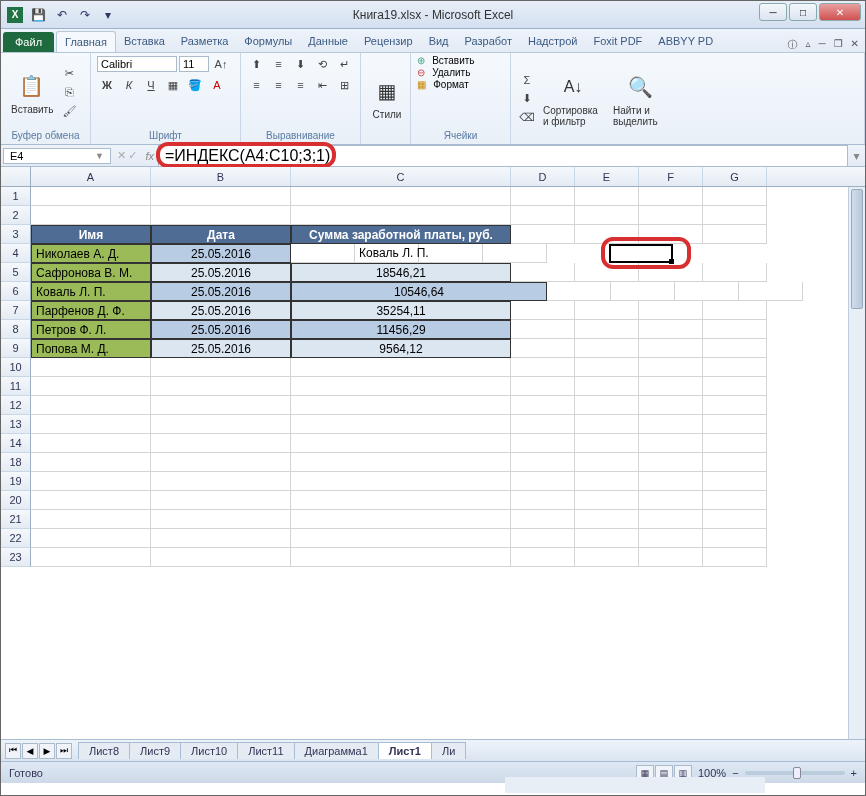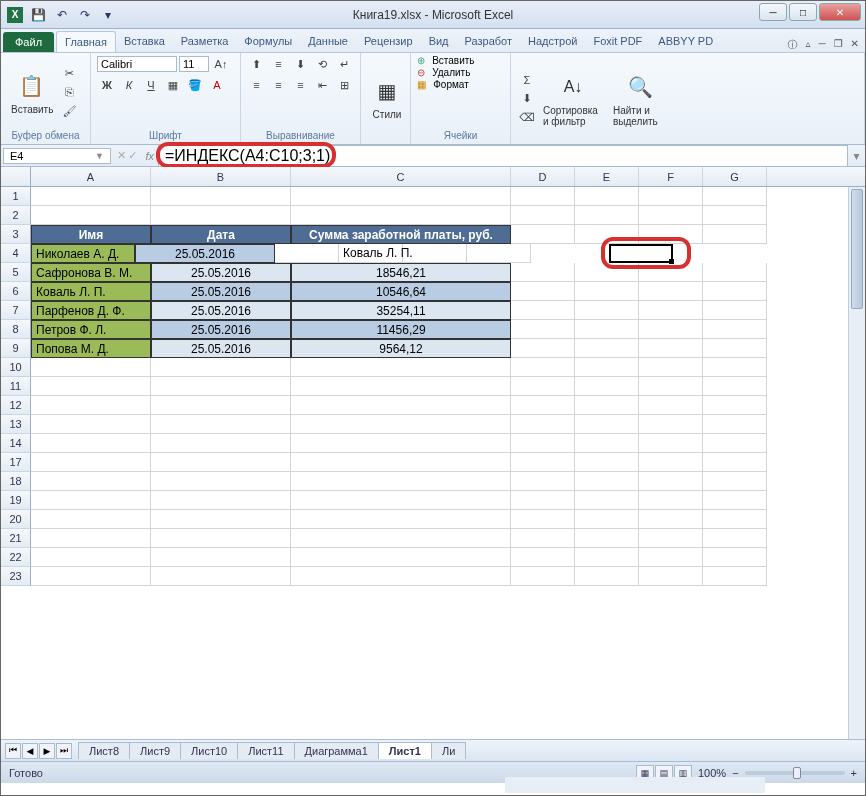--- a/index.html
+++ b/index.html
@@ -256,42 +256,42 @@
         <div class="cell th-cell" style="width: 120px;">Имя</div>
         <div class="cell th-cell" style="width: 140px;">Дата</div>
         <div class="cell th-cell" style="width: 220px;">Сумма заработной платы, руб.</div>
         <div class="cell" style="width: 64px;"></div>
         <div class="cell" style="width: 64px;"></div>
         <div class="cell" style="width: 64px;"></div>
         <div class="cell" style="width: 64px;"></div>
       </div>
       <div class="row">
         <div class="rowh">4</div>
-        <div class="cell name-cell" style="width: 104px;">Николаев А. Д.</div>
+        <div class="cell name-cell" style="width: 120px;">Николаев А. Д.</div>
         <div class="cell data-cell alt" style="width: 140px;">25.05.2016</div>
         <div class="cell" style="width: 64px;"></div>
         <div class="cell" style="width: 64px;">Коваль Л. П.</div>
         <div class="cell" style="width: 64px;"></div>
         <div class="cell" style="width: 64px;"></div>
       </div>
       <div class="row">
         <div class="rowh">5</div>
         <div class="cell name-cell" style="width: 120px;">Сафронова В. М.</div>
         <div class="cell data-cell" style="width: 140px;">25.05.2016</div>
         <div class="cell data-cell" style="width: 220px;">18546,21</div>
         <div class="cell" style="width: 64px;"></div>
         <div class="cell" style="width: 64px;"></div>
         <div class="cell" style="width: 64px;"></div>
         <div class="cell" style="width: 64px;"></div>
       </div>
       <div class="row">
         <div class="rowh">6</div>
         <div class="cell name-cell" style="width: 120px;">Коваль Л. П.</div>
         <div class="cell data-cell alt" style="width: 140px;">25.05.2016</div>
-        <div class="cell data-cell alt" style="width: 220px;">10546,64</div>
+        <div class="cell data-cell alt" style="width: 256px;">10546,64</div>
         <div class="cell" style="width: 64px;"></div>
         <div class="cell" style="width: 64px;"></div>
         <div class="cell" style="width: 64px;"></div>
         <div class="cell" style="width: 64px;"></div>
       </div>
       <div class="row">
         <div class="rowh">7</div>
         <div class="cell name-cell" style="width: 120px;">Парфенов Д. Ф.</div>
         <div class="cell data-cell" style="width: 140px;">25.05.2016</div>
         <div class="cell data-cell" style="width: 220px;">35254,11</div>
@@ -355,30 +355,20 @@
         <div class="cell" style="width: 120px;"></div>
         <div class="cell" style="width: 140px;"></div>
         <div class="cell" style="width: 220px;"></div>
         <div class="cell" style="width: 64px;"></div>
         <div class="cell" style="width: 64px;"></div>
         <div class="cell" style="width: 64px;"></div>
         <div class="cell" style="width: 64px;"></div>
       </div>
       <div class="row">
         <div class="rowh">14</div>
-        <div class="cell" style="width: 120px;"></div>
-        <div class="cell" style="width: 140px;"></div>
-        <div class="cell" style="width: 220px;"></div>
-        <div class="cell" style="width: 64px;"></div>
-        <div class="cell" style="width: 64px;"></div>
-        <div class="cell" style="width: 64px;"></div>
-        <div class="cell" style="width: 64px;"></div>
-      </div>
-      <div class="row">
-        <div class="rowh">17</div>
         <div class="cell" style="width: 120px;"></div>
         <div class="cell" style="width: 140px;"></div>
         <div class="cell" style="width: 220px;"></div>
         <div class="cell" style="width: 64px;"></div>
         <div class="cell" style="width: 64px;"></div>
         <div class="cell" style="width: 64px;"></div>
         <div class="cell" style="width: 64px;"></div>
       </div>
       <div class="row">
         <div class="rowh">18</div>

